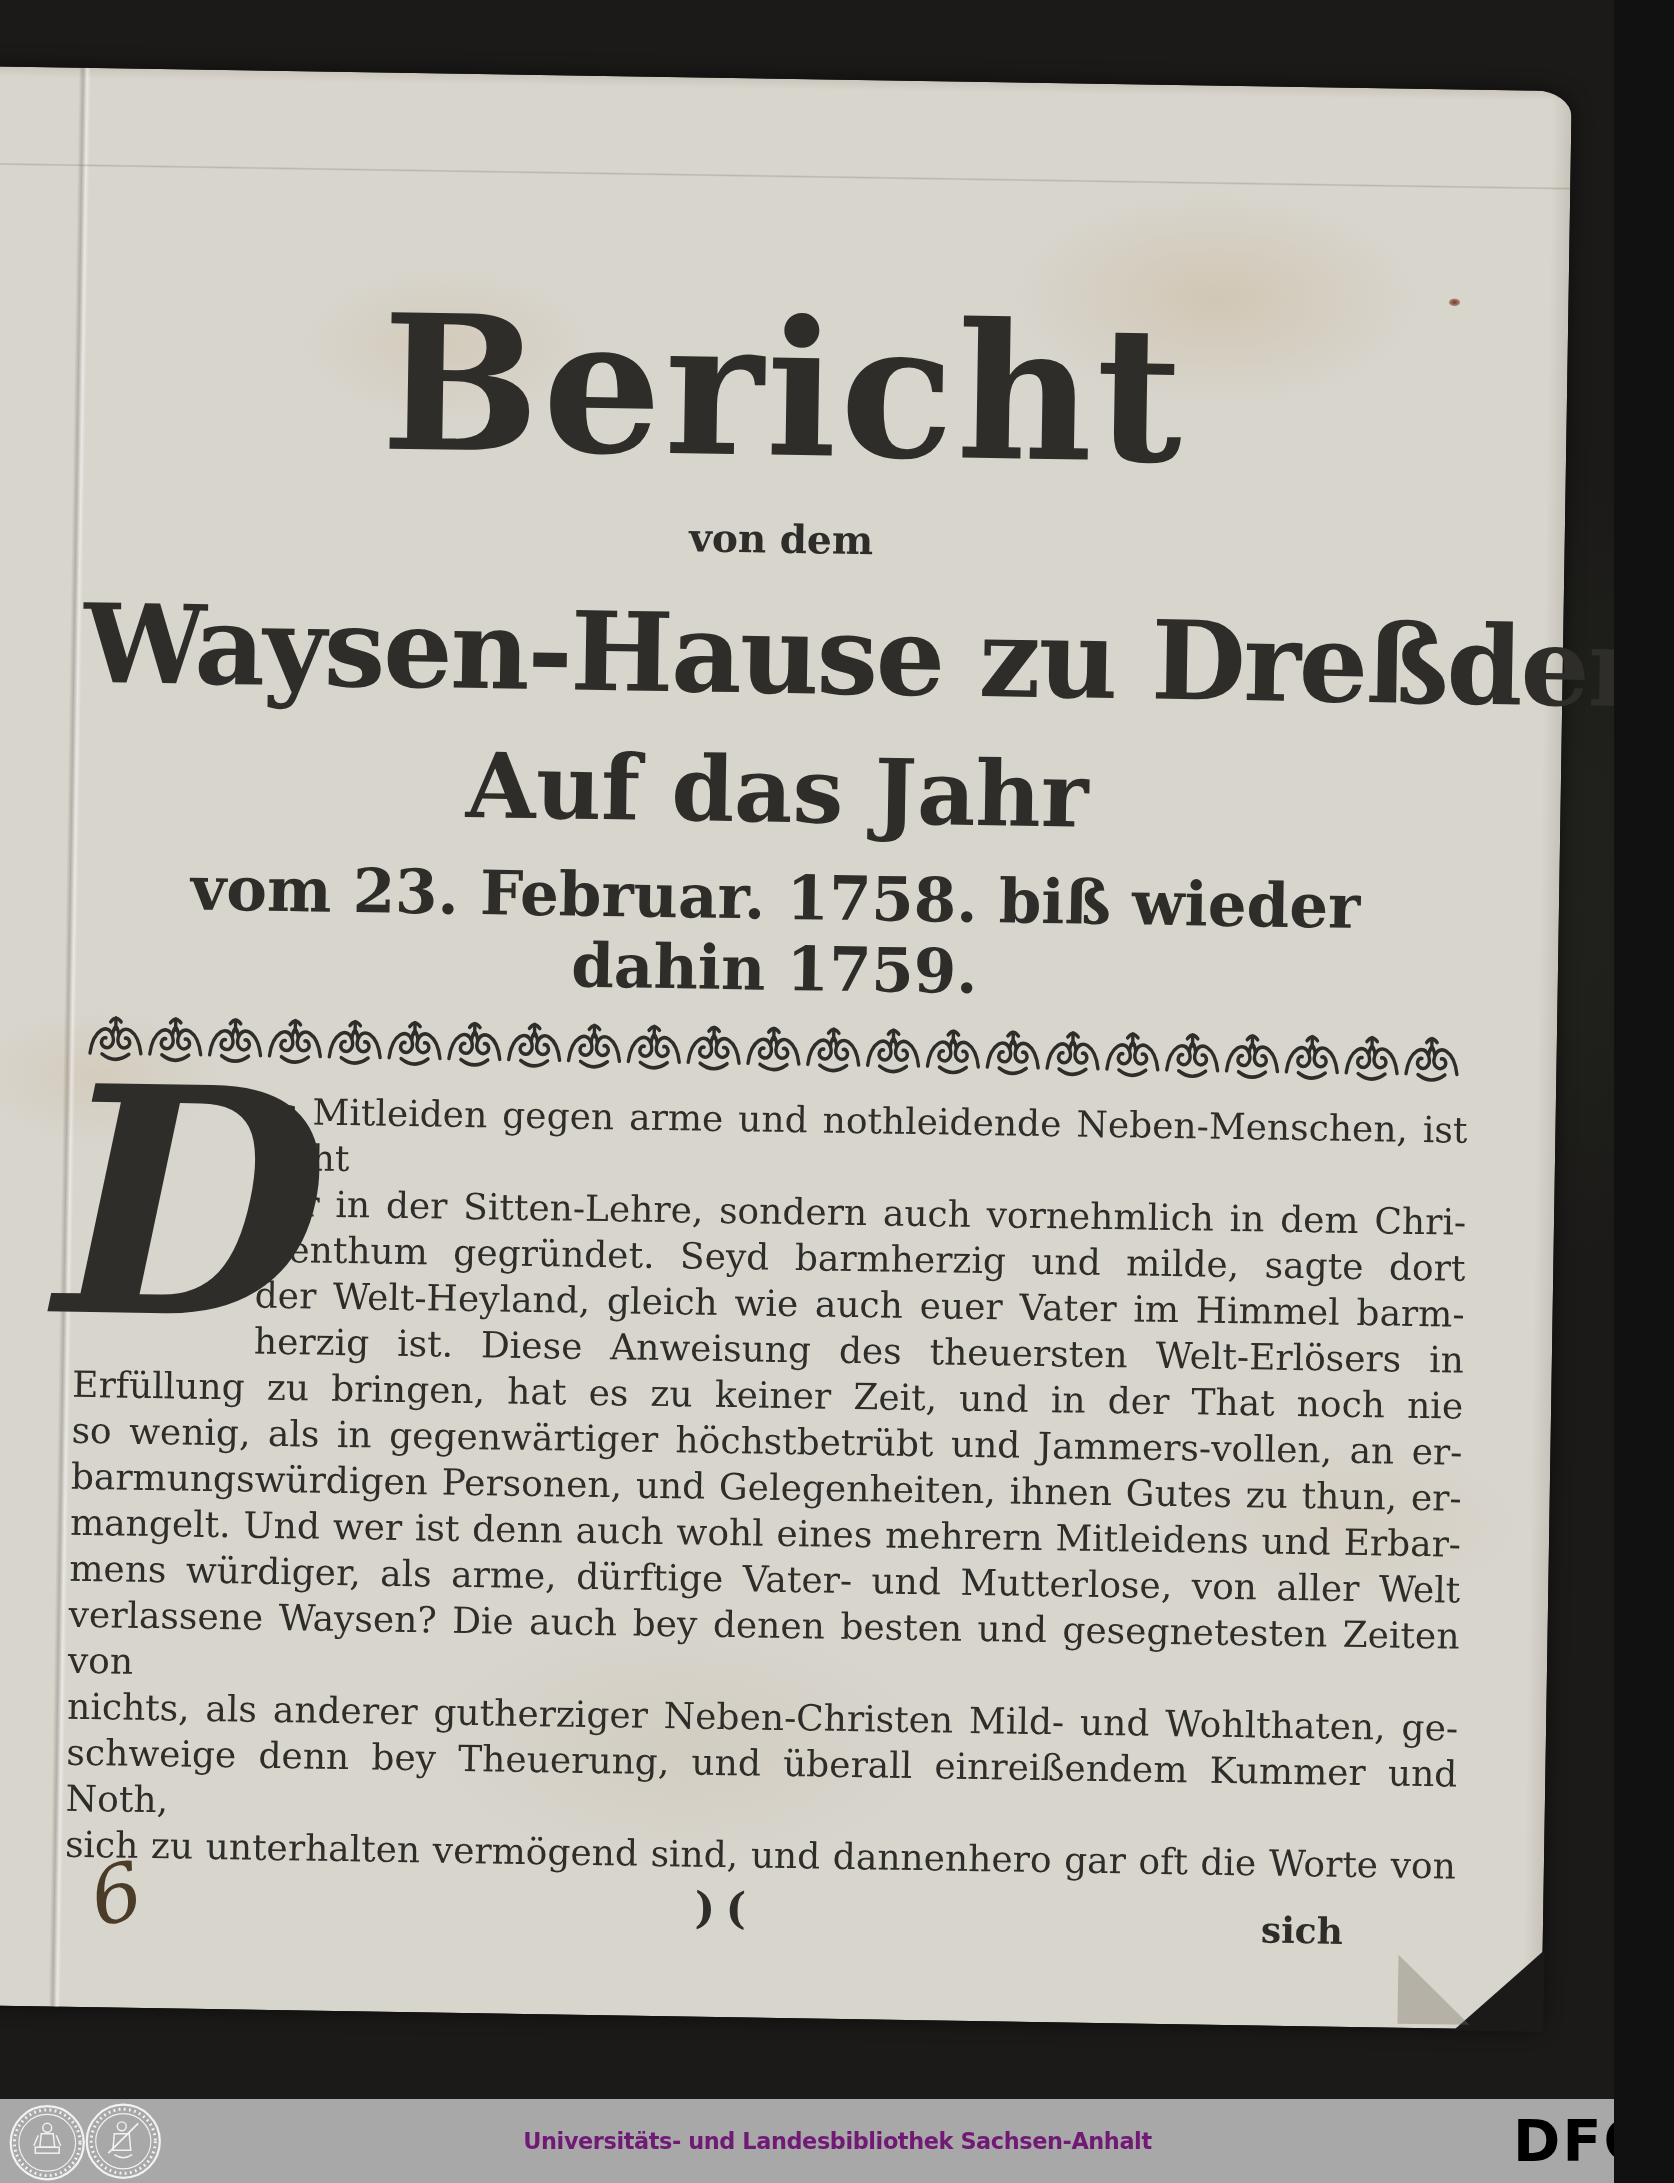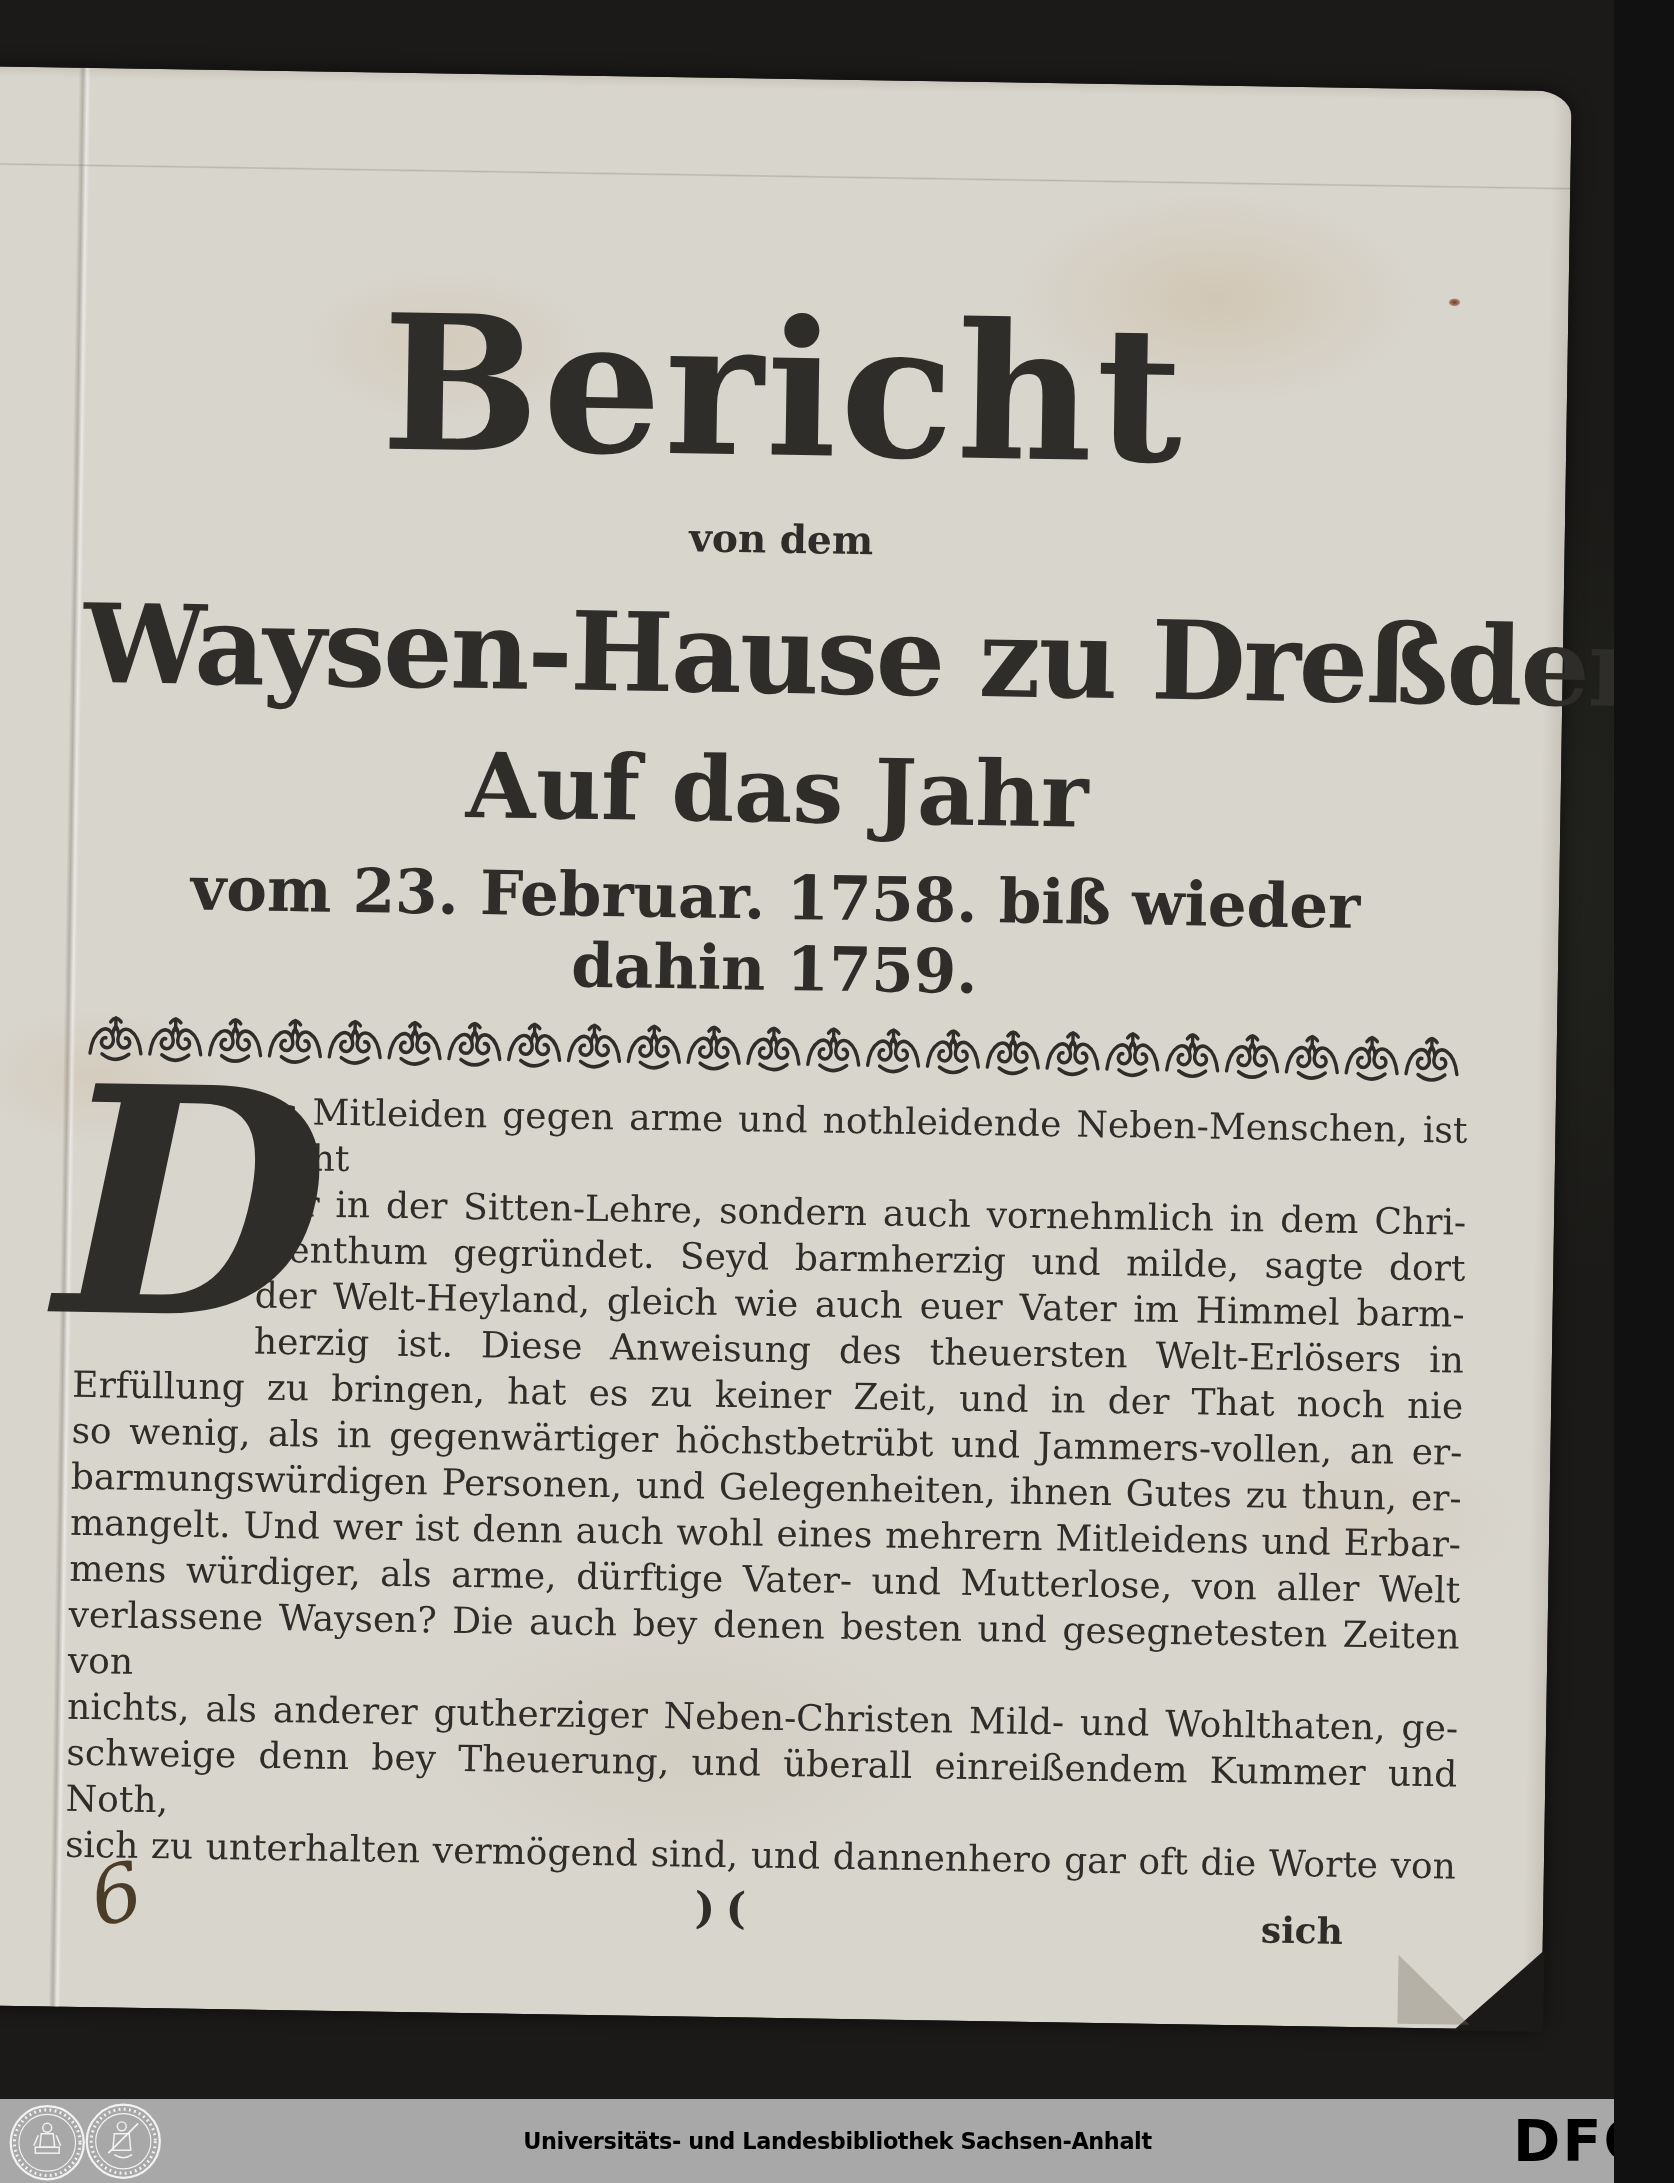--- a/index.html
+++ b/index.html
@@ -127,21 +127,21 @@
   .footer{
     position:absolute; left:0; bottom:0;
     width:1675px; height:84px;
     background:#a8a8a8;
     font-family:"DejaVu Sans", sans-serif;
   }
   .seals{position:absolute; left:4.5px; top:1.5px;}
   .footer-text{
     position:absolute; left:0; top:0; width:100%; height:100%;
     display:flex; flex-direction:column; justify-content:center; align-items:center;
-    gap:15px; color:#000000; font-weight:bold; letter-spacing:-0.4px;
+    gap:15px; color:#701a75; font-weight:bold; letter-spacing:-0.4px;
   }
   .footer-line1{font-size:22.4px; line-height:22.4px;}
   .footer-line2{font-size:23px; line-height:23px;}
   .dfg{
     position:absolute; right:22.4px; top:50%; transform:translateY(-50%);
     color:#000000; font-weight:700; font-size:57px; letter-spacing:2.2px;
     font-family:"DejaVu Sans", sans-serif;
   }
 </style>
 </head>

